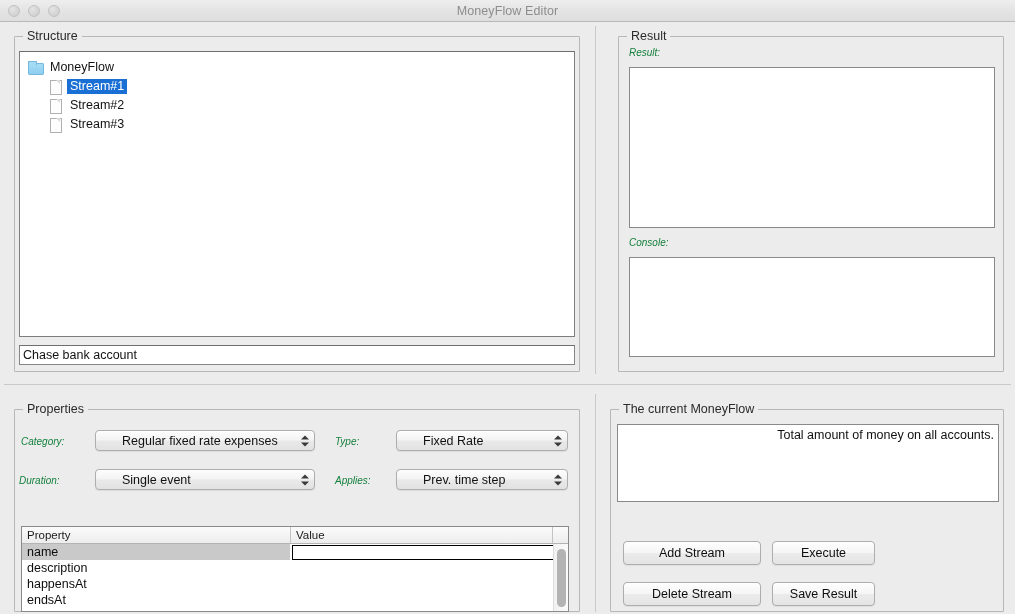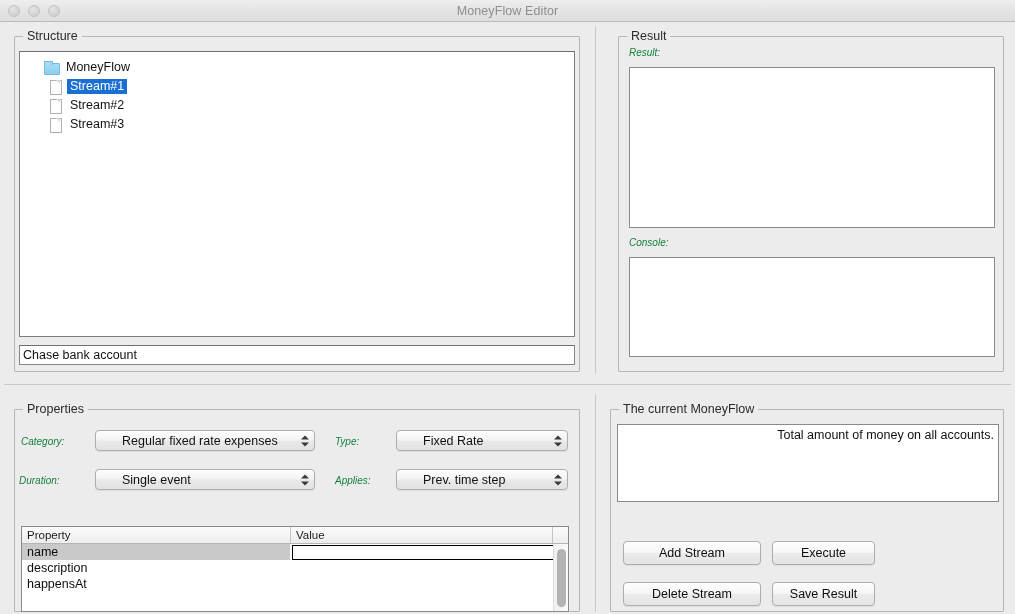--- a/index.html
+++ b/index.html
@@ -70,21 +70,21 @@
     position: absolute;
     background: #ffffff;
     border: 1px solid #7d7d7d;
     border-top-color: #6e6e6e;
   }
 
   
   .tree { position: absolute; left: 0; top: 0; padding: 6px 0 0 0; width: 100%; }
   .tree-row {
     display: flex; align-items: center;
-    height: 19px; padding-left: 24px;
+    height: 19px; padding-left: 8px;
     font-size: 12.5px; color: #121212;
   }
   .tree-row.child { padding-left: 28px; }
   .tree-label { padding: 0 3px; line-height: 15px; }
   .tree-row.selected .tree-label {
     background: #1a6fd4; color: #ffffff;
   }
   .ic { width: 14px; height: 15px; margin-right: 5px; position: relative; flex: 0 0 auto; }
   .ic-folder::before {
     content: ""; position: absolute; left: 0; top: 3px;
@@ -331,20 +331,21 @@
         </div>
         <div class="trow">
           <div class="cell-prop">description</div>
           <div class="cell-val"></div>
         </div>
         <div class="trow">
           <div class="cell-prop">happensAt</div>
           <div class="cell-val"></div>
         </div>
         <div class="trow">
+          <div class="cell-prop">endsAt</div>
           <div class="cell-val"></div>
         </div>
         <div class="trow">
           <div class="cell-prop">appliesToTimestep</div>
           <div class="cell-val"></div>
         </div>
         <div class="editing-cell"></div>
       </div>
       <div class="vscroll">
         <div class="vthumb"></div>

